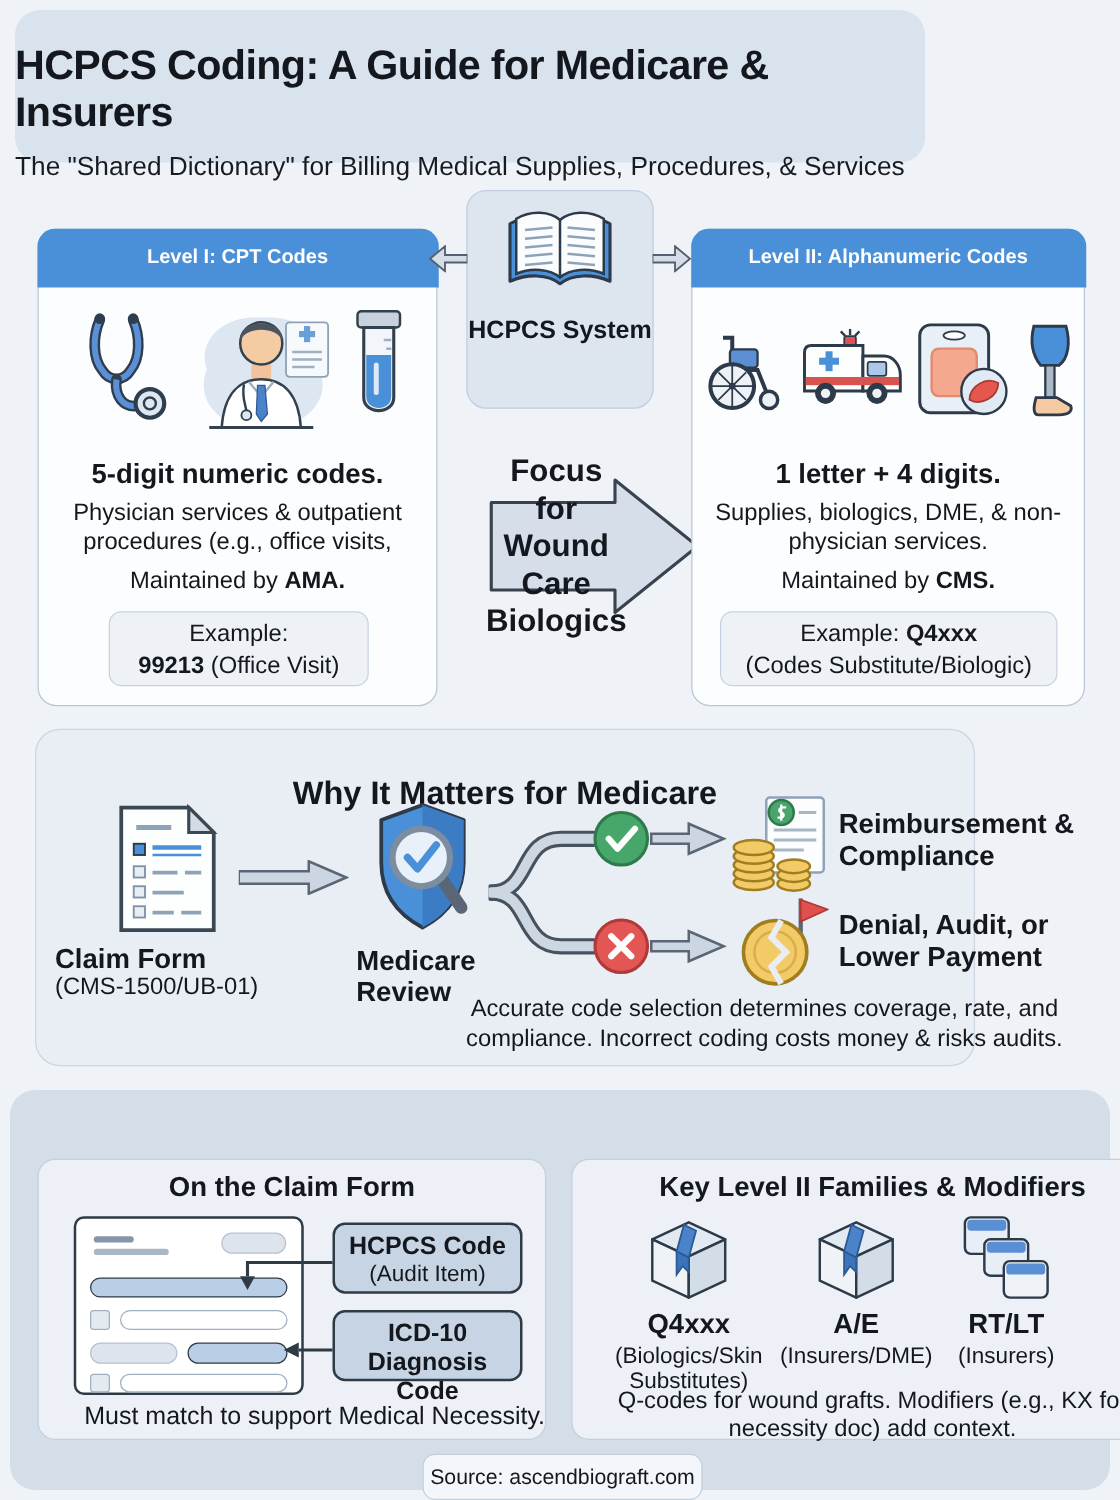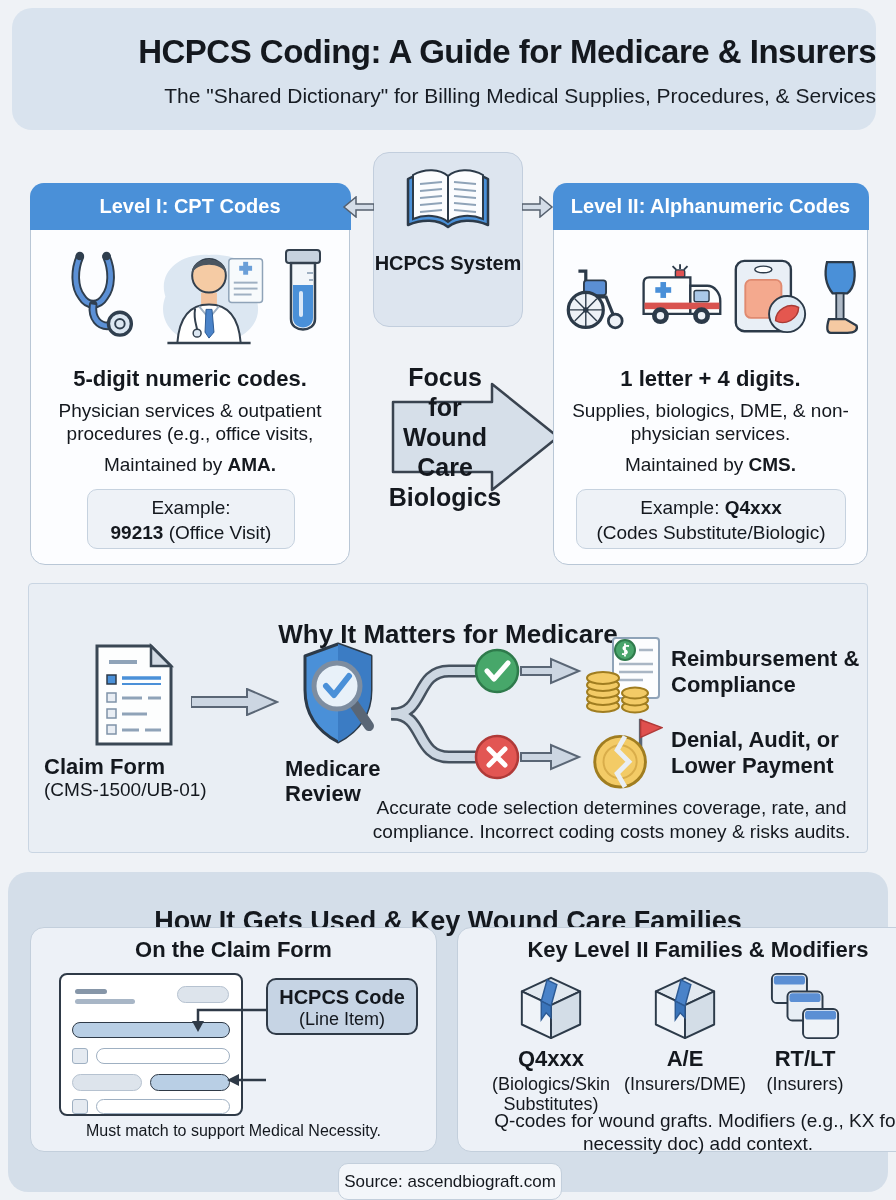--- a/index.html
+++ b/index.html
@@ -1,48 +1,48 @@
 <!DOCTYPE html>
 <html><head>
 <meta charset="utf-8">
 <style>
   html,body{margin:0;padding:0;background:#eef1f6;}
   .page{position:relative;width:896px;height:1200px;background:#eff2f6;overflow:hidden;
         font-family:"Liberation Sans", sans-serif;color:#14181e;}
   
-  .header-card{position:absolute;left:12px;top:8px;width:864px;height:122px;background:#d9e3ee;
-        border-radius:20px;text-align:right;}
+  .header-card{position:absolute;left:12px;top:8px;width:728px;height:122px;background:#d9e3ee;
+        border-radius:20px;text-align:left;}
   .header-title{margin:0;padding-top:25px;font-size:33px;font-weight:bold;letter-spacing:-0.5px;}
   .header-sub{margin:0;padding-top:13px;font-size:21px;color:#171c23;}
   
   .panel{position:absolute;top:183px;height:382px;background:#fcfdff;border:1.5px solid #b9c7d6;
         border-radius:15px;box-sizing:border-box;}
   .panel.l1{left:30px;width:320px;}
   .panel.l2{left:553px;width:315px;}
   .panel-header{height:47px;margin:-1.5px -1.5px 0;background:#4a90d8;border-radius:14px 14px 0 0;
-        color:#fff;font-weight:bold;font-size:20px;display:flex;align-items:center;justify-content:center;}
+        color:#fff;font-weight:bold;font-size:16px;display:flex;align-items:center;justify-content:center;}
   .panel-icons{height:118px;display:flex;align-items:center;justify-content:center;gap:8px;margin-top:10px;}
   .bold-line{font-size:22px;font-weight:bold;text-align:center;margin-top:8px;}
   .body-line{font-size:19px;text-align:center;margin:7px 14px 0;line-height:1.22;}
   .maintained{font-size:19px;text-align:center;margin-top:9px;}
   .example-box{position:absolute;bottom:15px;height:60px;background:#eef2f7;border:1.5px solid #c6d2df;
         border-radius:10px;text-align:center;font-size:19px;padding-top:6px;box-sizing:border-box;line-height:1.3;}
   .panel.l1 .example-box{left:56px;width:208px;}
   .panel.l2 .example-box{left:22px;width:270px;}
   
   .hub-card{position:absolute;left:373px;top:152px;width:150px;height:175px;background:#dde5ef;
         border:1.5px solid #c2cedd;border-radius:16px;text-align:center;box-sizing:border-box;}
   .hub-label{font-size:20px;font-weight:bold;line-height:1.2;margin-top:4px;}
   .conn-arrow{position:absolute;width:32px;height:22px;}
   .focus-arrow{position:absolute;left:390px;top:374px;width:172px;height:126px;}
   .focus-label{position:absolute;left:4px;top:0;width:102px;height:126px;display:flex;align-items:center;
         justify-content:center;text-align:center;font-size:25px;font-weight:bold;line-height:1.2;}
   
-  .why-card{position:absolute;left:28px;top:583px;width:840px;height:270px;background:#e9eef4;
-        border:1.5px solid #c9d5e2;border-radius:4px;box-sizing:border-box;padding-left:45px;}
+  .why-card{position:absolute;left:28px;top:583px;width:752px;height:270px;background:#e9eef4;
+        border:1.5px solid #c9d5e2;border-radius:20px;box-sizing:border-box;padding-left:45px;}
   .why-title{position:absolute;left:0;right:0;top:13px;text-align:center;font-size:26px;font-weight:bold;}
   .abs{position:absolute;}
   .flow-label{text-align:left;line-height:1.15;}
   .flow-label .b{font-size:22px;font-weight:bold;}
   .flow-label .s{font-size:19px;}
   .outcome-label{font-size:22px;font-weight:bold;line-height:1.18;}
   .why-footnote{position:absolute;left:330px;top:212px;width:505px;text-align:center;font-size:19px;line-height:1.24;}
   
   .bottom-section{position:absolute;left:8px;top:872px;width:880px;height:320px;background:#d4dee9;border-radius:20px;}
   .bottom-title{position:absolute;left:0;right:0;top:12px;text-align:center;font-size:27px;font-weight:bold;}
@@ -52,21 +52,21 @@
   .b-card.families{left:449px;width:482px;}
   .b-card h3{margin:0;position:absolute;left:0;right:0;top:9px;text-align:center;font-size:22px;font-weight:bold;}
   
   .form-mock{position:absolute;left:28px;top:45px;width:184px;height:143px;background:#fff;
         border:2px solid #2f3a47;border-radius:8px;box-sizing:border-box;}
   .fm{position:absolute;box-sizing:border-box;}
   .callout{position:absolute;left:235px;width:152px;height:57px;background:#c6d4e4;border:2px solid #2f3a47;
         border-radius:10px;text-align:center;box-sizing:border-box;line-height:1.15;padding-top:6px;}
   .callout .c-b{font-size:20px;font-weight:bold;}
   .callout .c-s{font-size:18px;}
-  .claim-note{position:absolute;left:0;right:0;top:194px;text-align:center;font-size:16px;}
+  .claim-note{position:absolute;left:0;right:0;top:194px;text-align:right;font-size:20px;}
   
   .fam-col{position:absolute;top:40px;text-align:center;}
   .fam-icon{height:74px;display:flex;align-items:flex-end;justify-content:center;}
   .fam-code{font-size:22px;font-weight:bold;margin-top:4px;}
   .fam-desc{font-size:18px;line-height:1.12;margin-top:2px;}
   .fam-note{position:absolute;left:14px;right:14px;top:181px;text-align:center;font-size:19px;line-height:1.22;}
   
   .source-pill{position:absolute;left:338px;top:1163px;width:224px;height:37px;background:#f3f6fa;
         border:1.5px solid #c3cfdc;border-radius:10px;display:flex;align-items:center;justify-content:center;
         font-size:17px;box-sizing:border-box;}
@@ -333,21 +333,20 @@
         <circle cx="36" cy="50" r="17" fill="none" stroke="#d9ad4a" stroke-width="2"></circle>
         <path d="M41,24 L33,38 L45,50 L33,62 L41,76" stroke="#e9eef4" stroke-width="5" fill="none"></path>
       </svg>
     </span>
     <div class="abs outcome-label" style="left:642px;top:143px;width:215px;">Denial, Audit, or Lower Payment</div>
 
     <div class="why-footnote">Accurate code selection determines coverage, rate, and compliance. Incorrect coding costs money &amp; risks audits.</div>
   </section>
 
   <section class="bottom-section">
-    <h2 class="bottom-title">How It Gets Used &amp; Key Wound Care Families</h2>
 
     <div class="b-card claim">
       <h3>On the Claim Form</h3>
       <div class="form-mock">
         <div class="fm" style="left:14px;top:14px;width:32px;height:5px;background:#8696a8;border-radius:3px;"></div>
         <div class="fm" style="left:14px;top:24px;width:60px;height:5px;background:#a8b6c6;border-radius:3px;"></div>
         <div class="fm" style="left:116px;top:11px;width:52px;height:17px;background:#dde4ec;border:1px solid #b6c2d0;border-radius:9px;"></div>
         <div class="fm" style="left:11px;top:47px;width:158px;height:16px;background:#b9cfe5;border:1.5px solid #2f3a47;border-radius:8px;"></div>
         <div class="fm" style="left:11px;top:73px;width:16px;height:16px;background:#e4eaf1;border:1px solid #9fb0c2;border-radius:3px;"></div>
         <div class="fm" style="left:35px;top:73px;width:134px;height:16px;background:#fff;border:1px solid #9fb0c2;border-radius:8px;"></div>
@@ -357,21 +356,25 @@
         <div class="fm" style="left:35px;top:124px;width:134px;height:15px;background:#fff;border:1px solid #9fb0c2;border-radius:8px;"></div>
       </div>
       <svg class="abs" style="left:0;top:0;" width="407" height="225">
         <path d="M235,82 H167 V93" fill="none" stroke="#2f3a47" stroke-width="2.5"></path>
         <polygon points="161,93 173,93 167,104" fill="#2f3a47"></polygon>
         <path d="M235,152 H208" fill="none" stroke="#2f3a47" stroke-width="2.5"></path>
         <polygon points="208,146 208,158 196,152" fill="#2f3a47"></polygon>
       </svg>
       <div class="callout" style="top:50px;">
         <div class="c-b">HCPCS Code</div>
-        <div class="c-s">(Line Item)</div>
+        <div class="c-s">(Audit Item)</div>
+      </div>
+      <div class="callout" style="top:120px;">
+        <div class="c-b">ICD-10</div>
+        <div class="c-b">Diagnosis Code</div>
       </div>
       <div class="claim-note">Must match to support Medical Necessity.</div>
     </div>
 
     <div class="b-card families">
       <h3>Key Level II Families &amp; Modifiers</h3>
 
       <div class="fam-col" style="left:28px;width:130px;">
         <div class="fam-icon">
           <svg width="74" height="70" viewBox="0 0 76 72">

